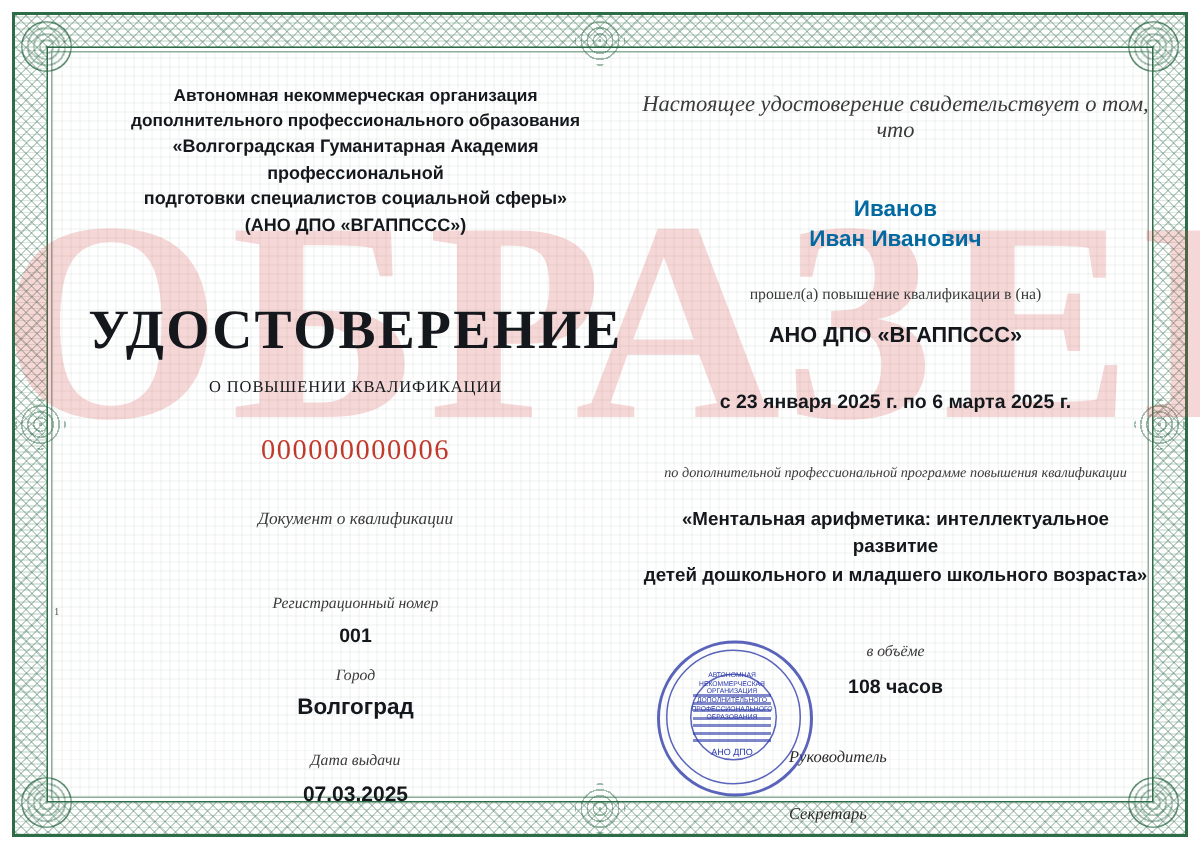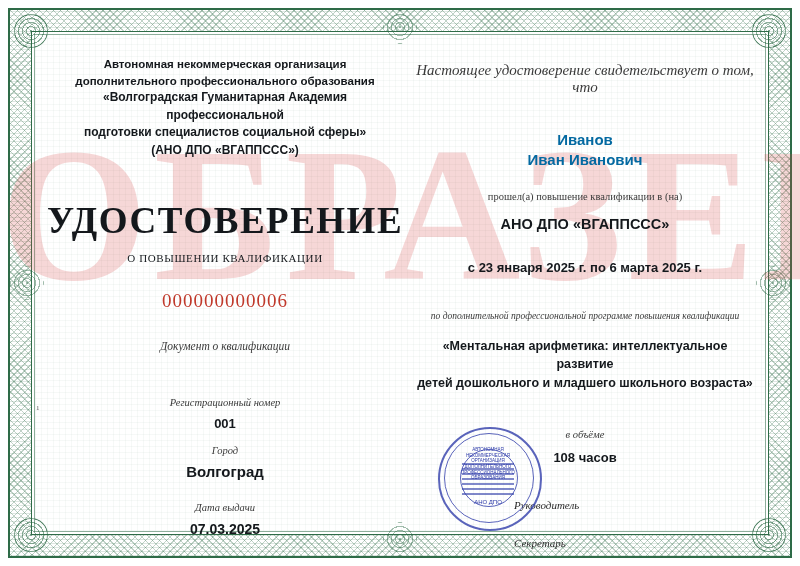--- a/index.html
+++ b/index.html
@@ -132,21 +132,21 @@
     color: rgba(214, 72, 72, 0.22);
     white-space: nowrap;
     pointer-events: none;
     line-height: 1;
     user-select: none;
   }
 
   
   .content {
     position: absolute;
-    left: 44px;
+    left: 56px;
     top: 40px;
     width: 720px;
     height: 486px;
     display: flex;
   }
   .col-left {
     width: 362px;
     position: relative;
     text-align: center;
   }

